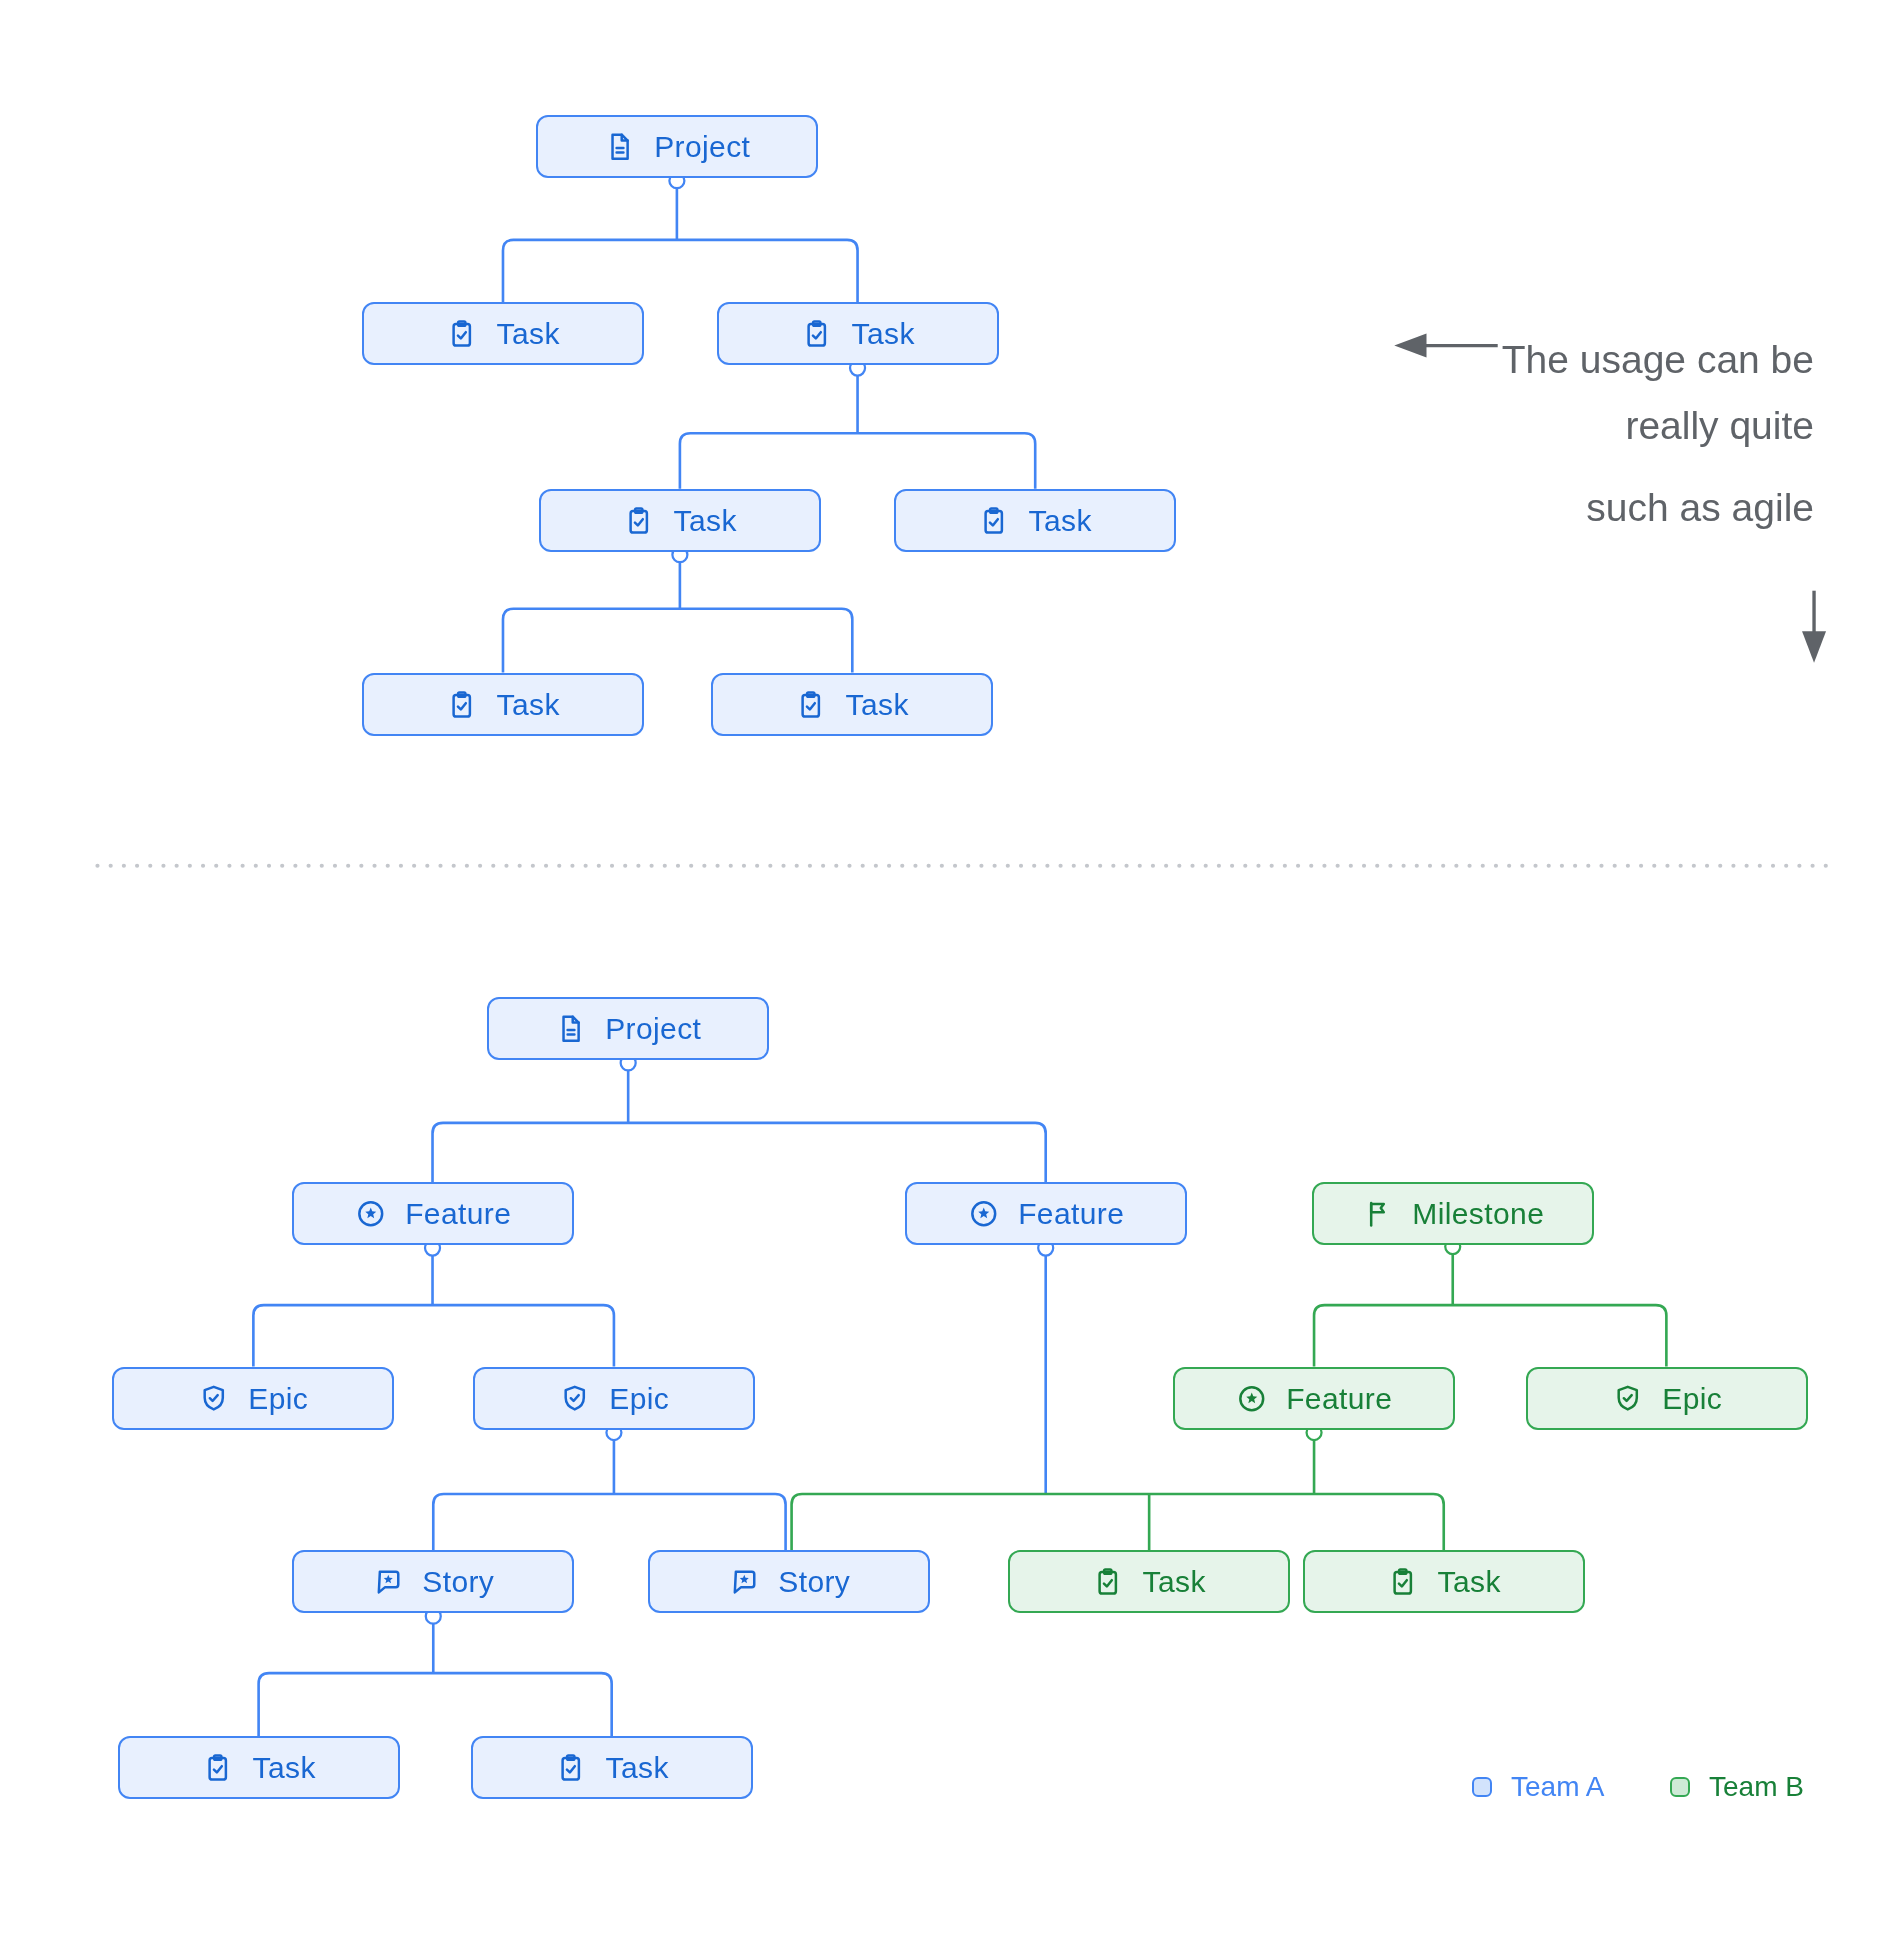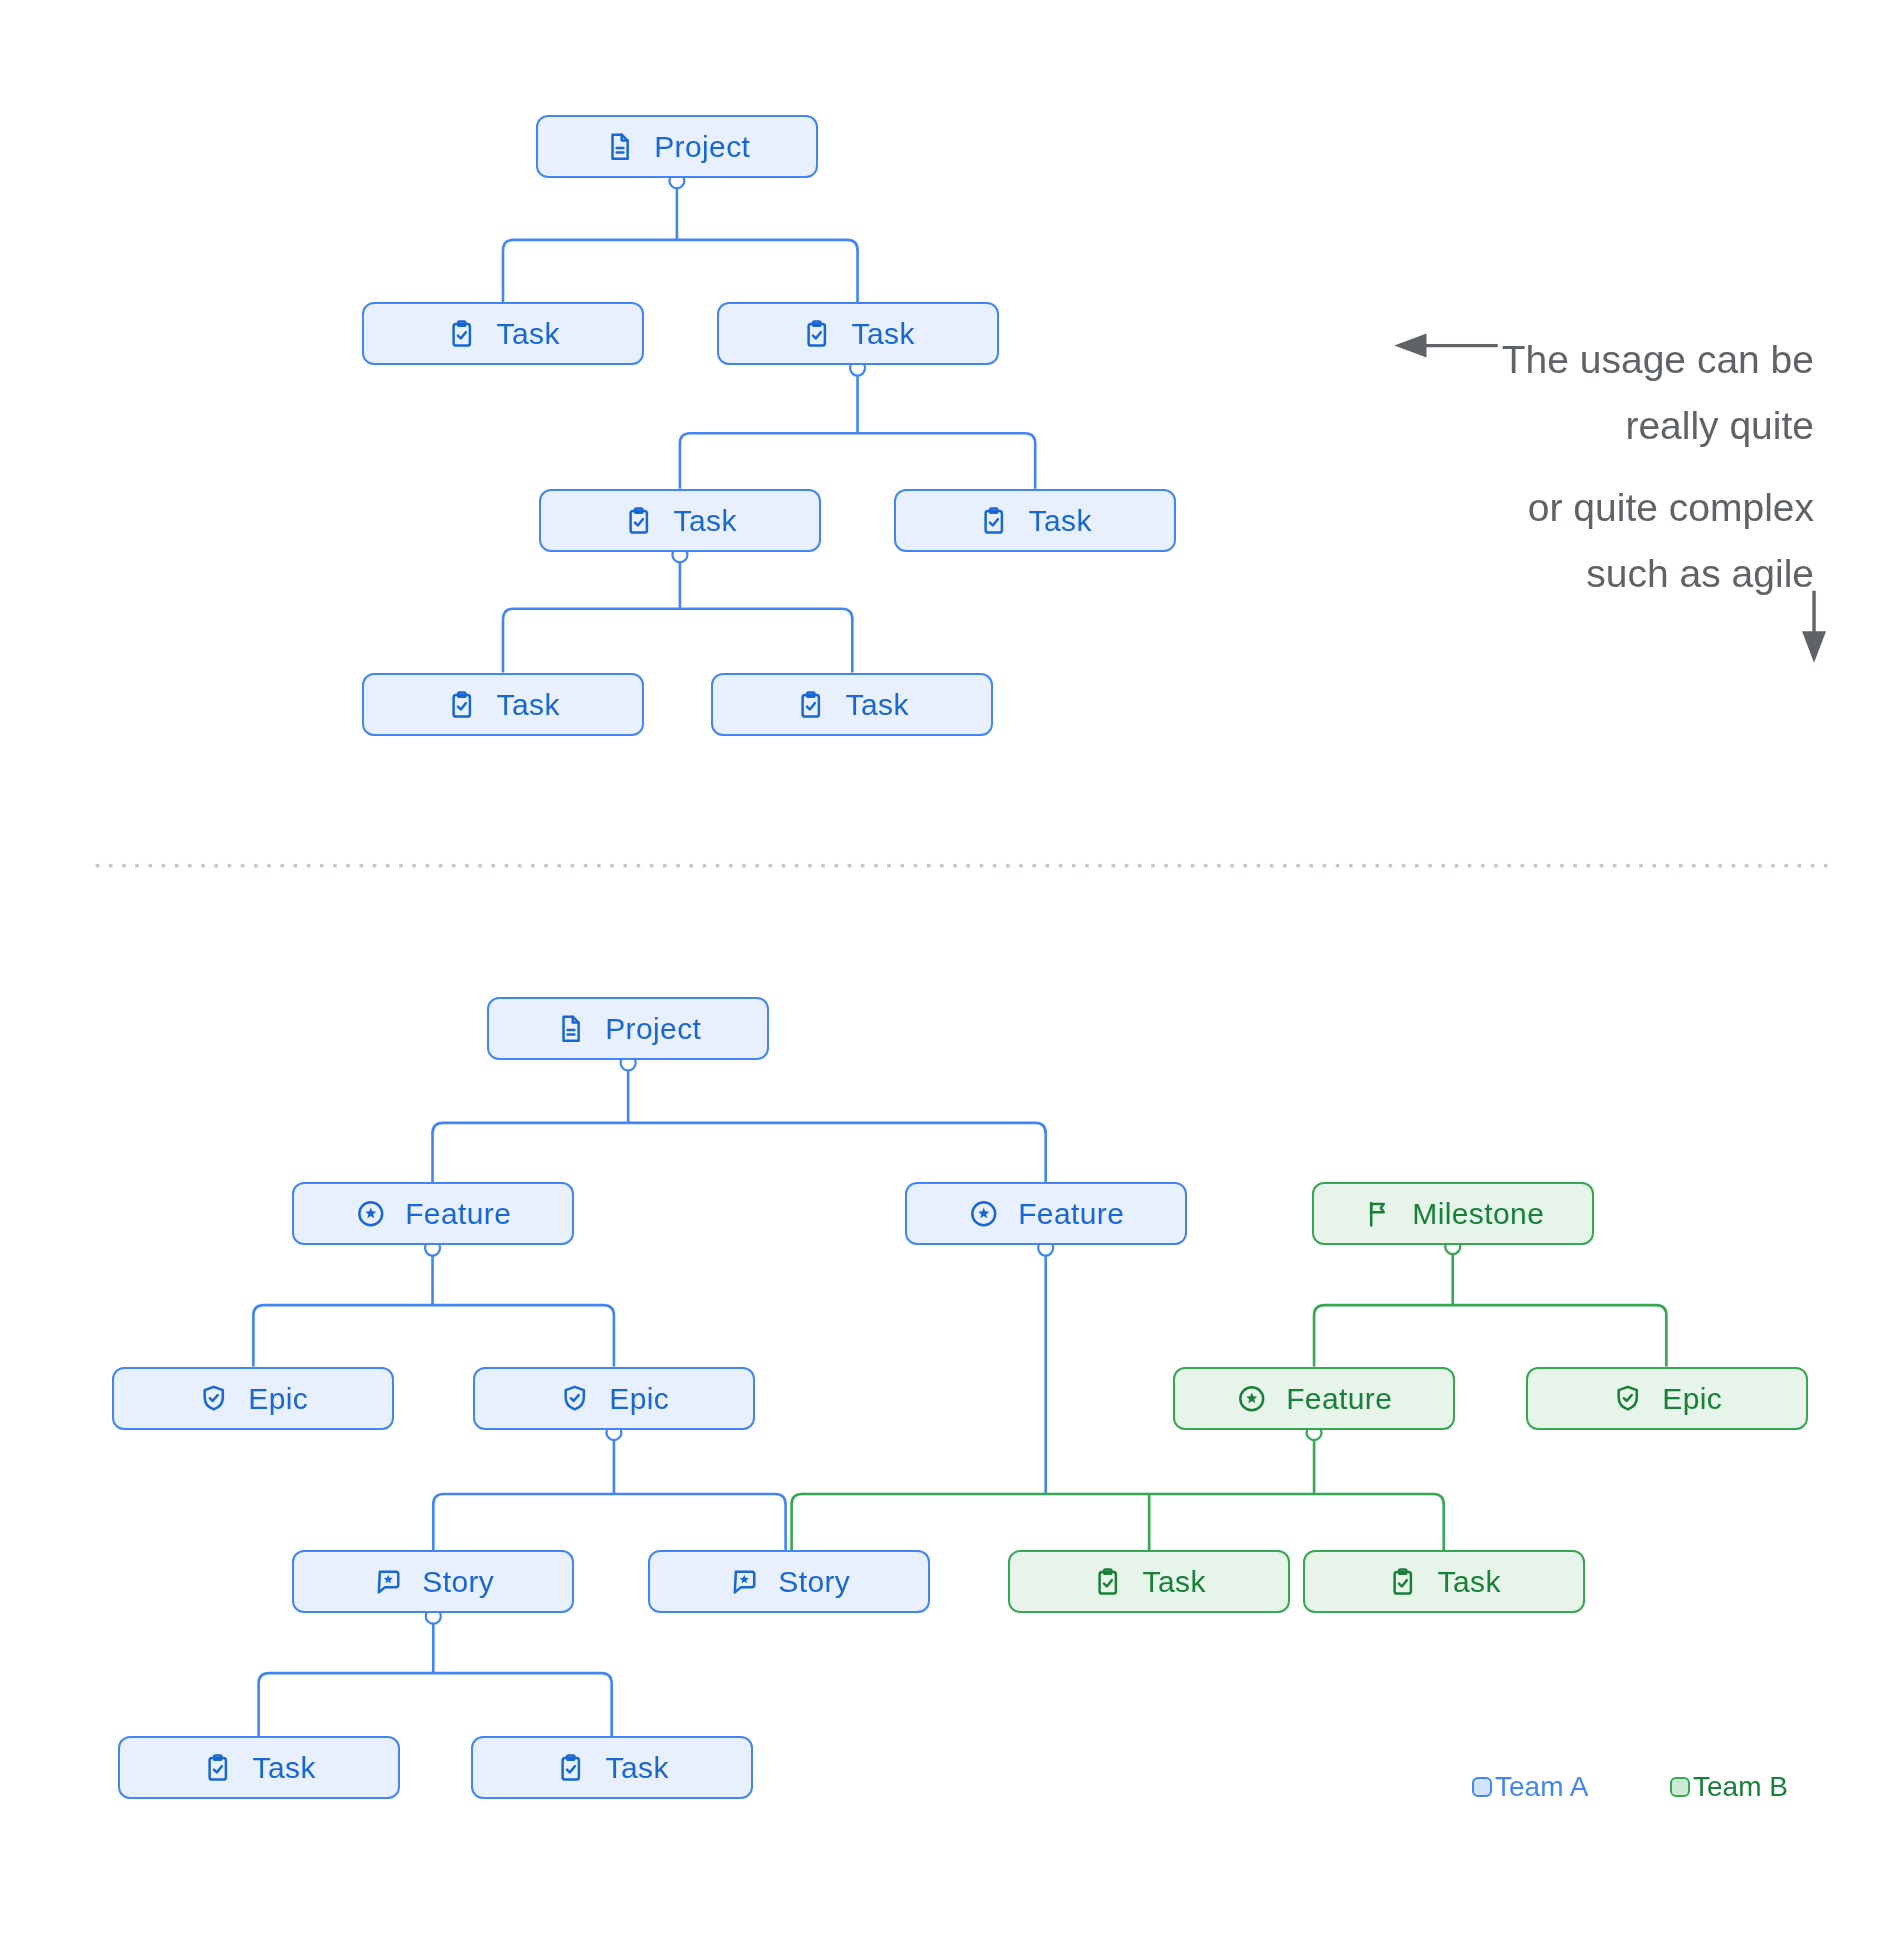--- a/index.html
+++ b/index.html
@@ -24,21 +24,21 @@
   .node.blue{background:#E8F0FE;border:2.2px solid #4285F4;color:#1967D2;}
   .node.green{background:#E6F4EA;border:2.2px solid #34A853;color:#188038;}
   .node .icon{display:flex;align-items:center;}
   .node .icon svg{width:31.5px;height:31.5px;display:block;}
   .annot{
     position:absolute;right:84px;width:525px;
     text-align:right;color:#5F6368;
     font-size:39px;line-height:66px;font-weight:400;
   }
   .legend-item{
-    position:absolute;display:flex;align-items:center;gap:3px;
+    position:absolute;display:flex;align-items:center;gap:19px;
     font-size:28px;font-weight:500;
   }
   .legend-item .swatch{
     width:20px;height:20px;border-radius:6px;box-sizing:border-box;
   }
   .legend-item.a{color:#4285F4;}
   .legend-item.a .swatch{background:#D2E3FC;border:2.2px solid #4285F4;}
   .legend-item.b{color:#188038;}
   .legend-item.b .swatch{background:#CEEAD6;border:2.2px solid #34A853;}
 </style>
@@ -178,21 +178,20 @@
         </svg>
     </span>
     <span class="label">Task</span>
   </div>
 
   <div class="annot" style="top:327px;">
     <div>The usage can be</div>
     <div>really quite</div>
   </div>
   <div class="annot" style="top:475px;">
-    <div>or quite complex</div>
     <div>such as agile</div>
   </div>
 
   <div class="node blue" style="left:487px;top:997px;">
     <span class="icon">
       <svg viewBox="0 0 24 24" fill="none" stroke="currentColor" stroke-width="1.9" stroke-linejoin="round" stroke-linecap="round">
           <path d="M6.5 2.8h7l4.5 4.5v13.9H6.5z"></path>
           <path d="M13.5 2.8v4.5H18"></path>
           <path d="M9.6 13h5.2M9.6 16.4h5.2"></path>
         </svg>

